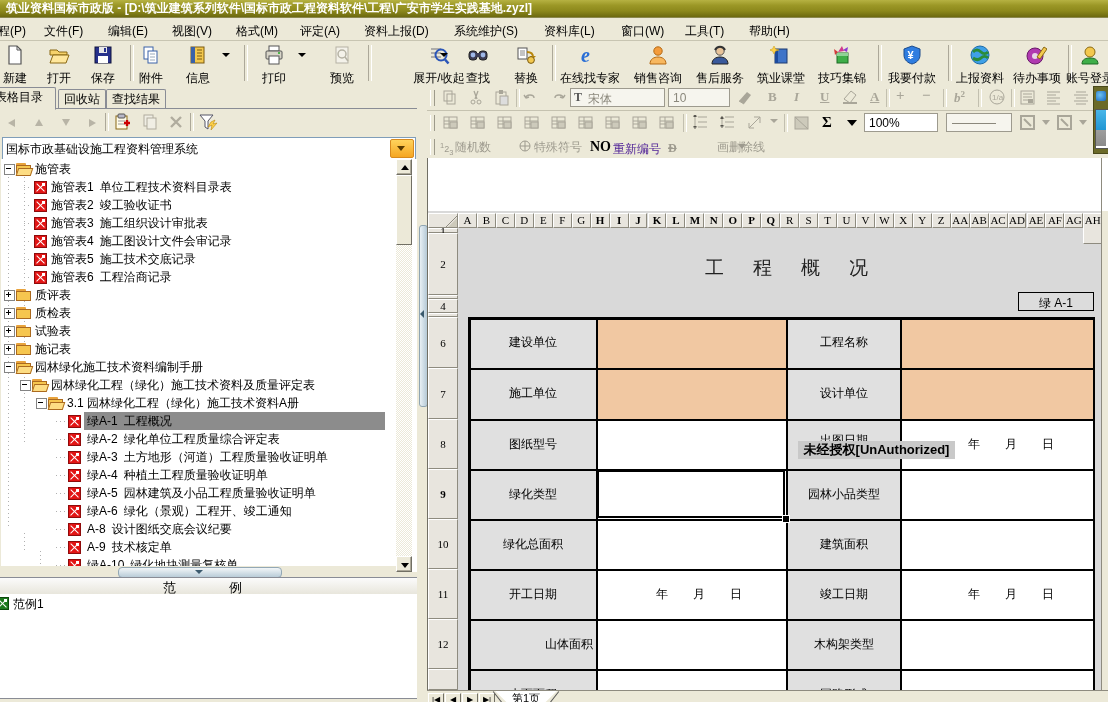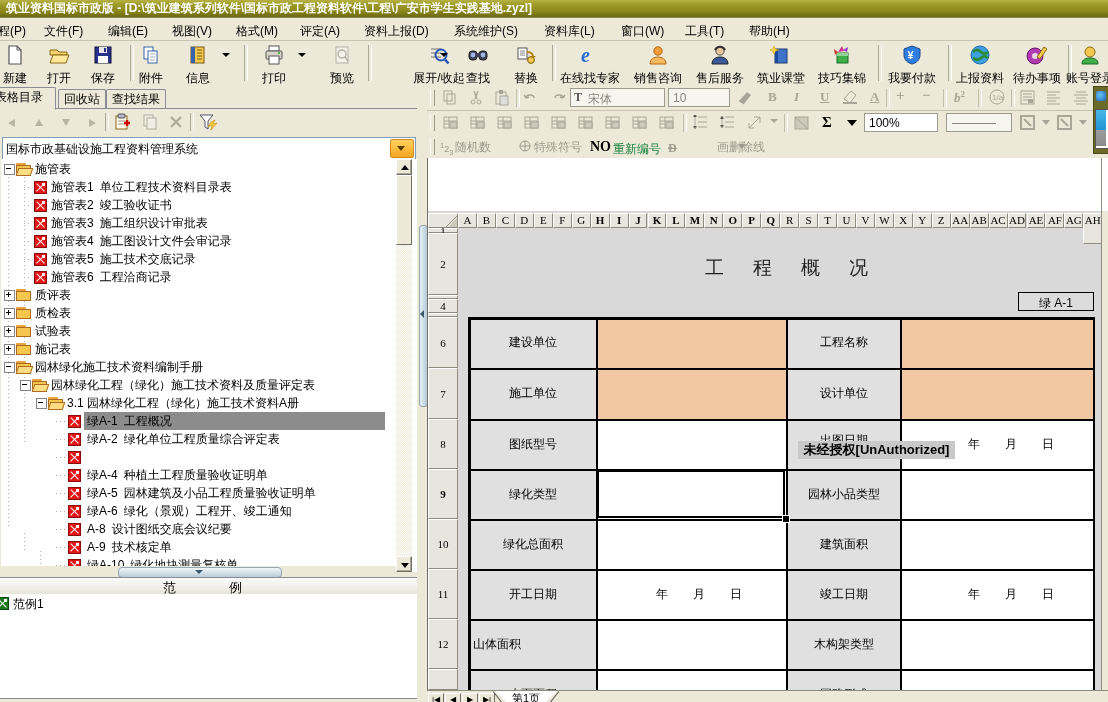--- a/index.html
+++ b/index.html
@@ -422,20 +422,21 @@
         <span class="rico" style="left:67px">
           <i></i>
         </span>
         <span style="position:absolute;left:86px;top:0;height:18px;line-height:18px;font-size:12px;white-space:nowrap;">绿A-2 绿化单位工程质量综合评定表</span>
       </div>
       <div style="position:absolute;left:55px;top:298px;width:10px;height:1px;background-image:linear-gradient(90deg,#b0b0b0 25%,transparent 25%);background-size:4px 1px;"></div>
       <div style="position:absolute;left:0;top:289px;width:395px;height:18px;">
         <span class="rico" style="left:67px">
           <i></i>
         </span>
+        <span style="position:absolute;left:86px;top:0;height:18px;line-height:18px;font-size:12px;white-space:nowrap;">绿A-3 土方地形（河道）工程质量验收证明单</span>
       </div>
       <div style="position:absolute;left:55px;top:316px;width:10px;height:1px;background-image:linear-gradient(90deg,#b0b0b0 25%,transparent 25%);background-size:4px 1px;"></div>
       <div style="position:absolute;left:0;top:307px;width:395px;height:18px;">
         <span class="rico" style="left:67px">
           <i></i>
         </span>
         <span style="position:absolute;left:86px;top:0;height:18px;line-height:18px;font-size:12px;white-space:nowrap;">绿A-4 种植土工程质量验收证明单</span>
       </div>
       <div style="position:absolute;left:55px;top:334px;width:10px;height:1px;background-image:linear-gradient(90deg,#b0b0b0 25%,transparent 25%);background-size:4px 1px;"></div>
       <div style="position:absolute;left:0;top:325px;width:395px;height:18px;">
@@ -646,21 +647,21 @@
         <span class="mini" style="left:0;top:0;">随机数</span>
       </div>
       <div style="position:absolute;left:91px;top:4px;"><svg width="14" height="14">
           <circle cx="7" cy="7" r="5" fill="none" stroke="#9d9a8e"></circle>
           <path d="M7 2v10M2 7h10" stroke="#9d9a8e"></path>
         </svg></div>
       <div style="position:absolute;left:107px;top:4px;width:52px;height:16px;">
         <span class="mini" style="left:0;top:0;">特殊符号</span>
       </div>
       <div style="position:absolute;left:163px;top:2px;"><b style="font-family:Liberation Serif;font-size:14px;">NO</b></div>
-      <div style="position:absolute;left:186px;top:4px;"><span style="font-size:12px;color:#15803d;">重新编号</span></div>
+      <div style="position:absolute;left:186px;top:4px;"><span style="font-size:12px;color:#4c1d95;">重新编号</span></div>
       <div style="position:absolute;left:241px;top:3px;"><s style="font-size:12px;color:#9d9a8e;font-family:Liberation Serif;"><b>Đ</b></s></div>
       <div style="position:absolute;left:254px;top:4px;width:52px;height:16px;margin-left:36px;">
         <span class="mini" style="left:0;top:0;">画删除线</span>
       </div>
       <div style="position:absolute;left:311px;top:9px;width:0;height:0;border-left:4px solid transparent;border-right:4px solid transparent;border-top:5px solid #9d9a8e;"></div>
     </div>
 
   <div class="abs" style="left:1093px;top:86px;width:15px;height:66px;background:#6b6a28;border:1px solid #4a491a;">
     <div style="position:absolute;left:2px;top:4px;width:10px;height:10px;background:radial-gradient(circle at 40% 40%,#6fc2f0,#1565c0);border-radius:2px;"></div>
     <div style="position:absolute;left:1px;top:22px;width:12px;height:38px;background:#fff;border:1px solid #555;"></div>
@@ -775,21 +776,21 @@
       <div style="position:absolute;left:356px;top:123px;width:120px;text-align:center;font-size:12px;color:#000;">工程名称</div>
       <div style="position:absolute;left:45px;top:174px;width:120px;text-align:center;font-size:12px;color:#000;">施工单位</div>
       <div style="position:absolute;left:356px;top:174px;width:120px;text-align:center;font-size:12px;color:#000;">设计单位</div>
       <div style="position:absolute;left:45px;top:225px;width:120px;text-align:center;font-size:12px;color:#000;">图纸型号</div>
       <div style="position:absolute;left:45px;top:275px;width:120px;text-align:center;font-size:12px;color:#000;">绿化类型</div>
       <div style="position:absolute;left:356px;top:275px;width:120px;text-align:center;font-size:12px;color:#000;">园林小品类型</div>
       <div style="position:absolute;left:45px;top:325px;width:120px;text-align:center;font-size:12px;color:#000;">绿化总面积</div>
       <div style="position:absolute;left:356px;top:325px;width:120px;text-align:center;font-size:12px;color:#000;">建筑面积</div>
       <div style="position:absolute;left:45px;top:375px;width:120px;text-align:center;font-size:12px;color:#000;">开工日期</div>
       <div style="position:absolute;left:356px;top:375px;width:120px;text-align:center;font-size:12px;color:#000;">竣工日期</div>
-      <div style="position:absolute;left:45px;top:425px;width:120px;text-align:left;font-size:12px;color:#000;">山体面积</div>
+      <div style="position:absolute;left:45px;top:425px;width:120px;text-align:right;font-size:12px;color:#000;">山体面积</div>
       <div style="position:absolute;left:356px;top:425px;width:120px;text-align:center;font-size:12px;color:#000;">木构架类型</div>
       <div style="position:absolute;left:45px;top:475px;width:120px;text-align:center;font-size:12px;color:#000;">水面面积</div>
       <div style="position:absolute;left:356px;top:475px;width:120px;text-align:center;font-size:12px;color:#000;">园路形式</div>
       <div style="position:absolute;left:356px;top:221px;width:120px;text-align:center;font-size:12px;color:#000;">出图日期</div>
       <div style="position:absolute;left:228px;top:375px;width:120px;font-size:12px;letter-spacing:25px;">年月日</div>
       <div style="position:absolute;left:540px;top:375px;width:120px;font-size:12px;letter-spacing:25px;">年月日</div>
       <div style="position:absolute;left:540px;top:225px;width:120px;font-size:12px;letter-spacing:25px;">年月日</div>
       <div style="position:absolute;left:169px;top:259px;width:188px;height:48px;border:2px solid #000;box-sizing:border-box;"></div>
       <div style="position:absolute;left:354px;top:304px;width:6px;height:6px;background:#000;border:1px solid #fff;"></div>
       <div style="position:absolute;left:370px;top:230px;width:157px;height:18px;background:#c9c9c9;font-size:13px;font-weight:bold;color:#000;line-height:18px;text-align:center;white-space:nowrap;">未经授权[UnAuthorized]</div>

